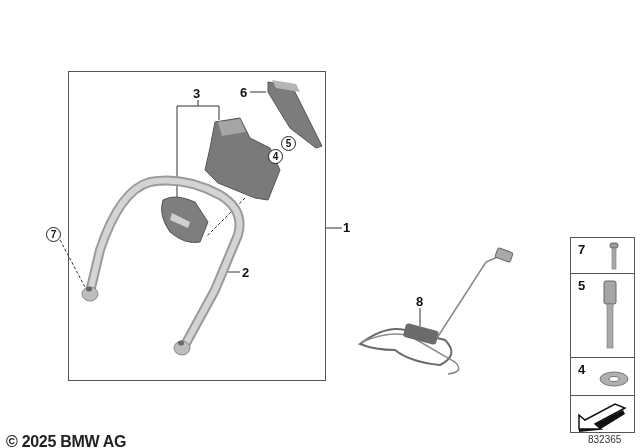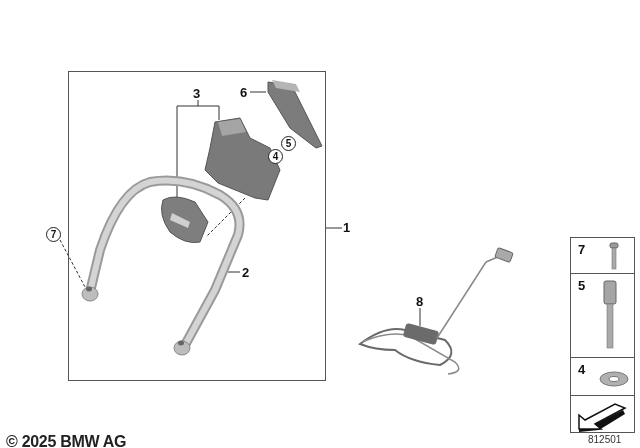--- a/index.html
+++ b/index.html
@@ -105,13 +105,13 @@
   </div>
   <div class="leg-cell" style="height:38px;">
     <svg width="65" height="38" style="left:0;top:0;">
       <path d="M8,33 L8,19 L14,24 L44,8 L54,12 L24,28 L30,33 Z" fill="#fff" stroke="#111" stroke-width="1.5"></path>
       <path d="M8,33 L30,33 L24,28 L52,14 L54,18 L28,34 L8,36 Z" fill="#111"></path>
     </svg>
   </div>
 </div>
 
 <div class="copyright">© 2025 BMW AG</div>
-<div class="imgno">812501</div>
+<div class="imgno">832365</div>
 
 </body></html>

